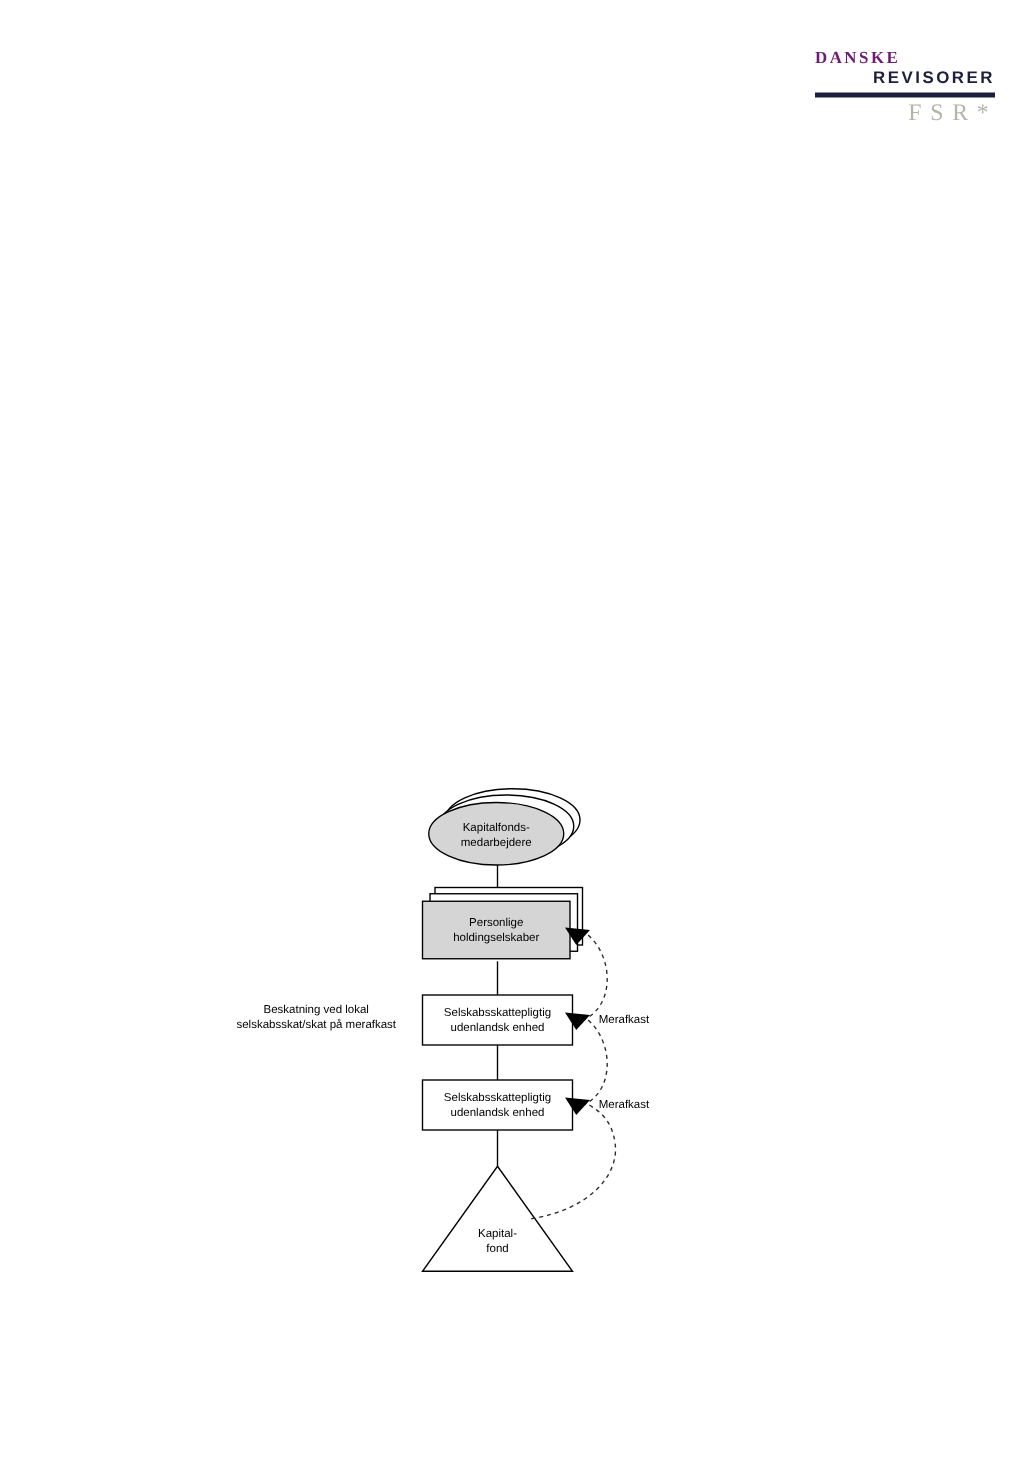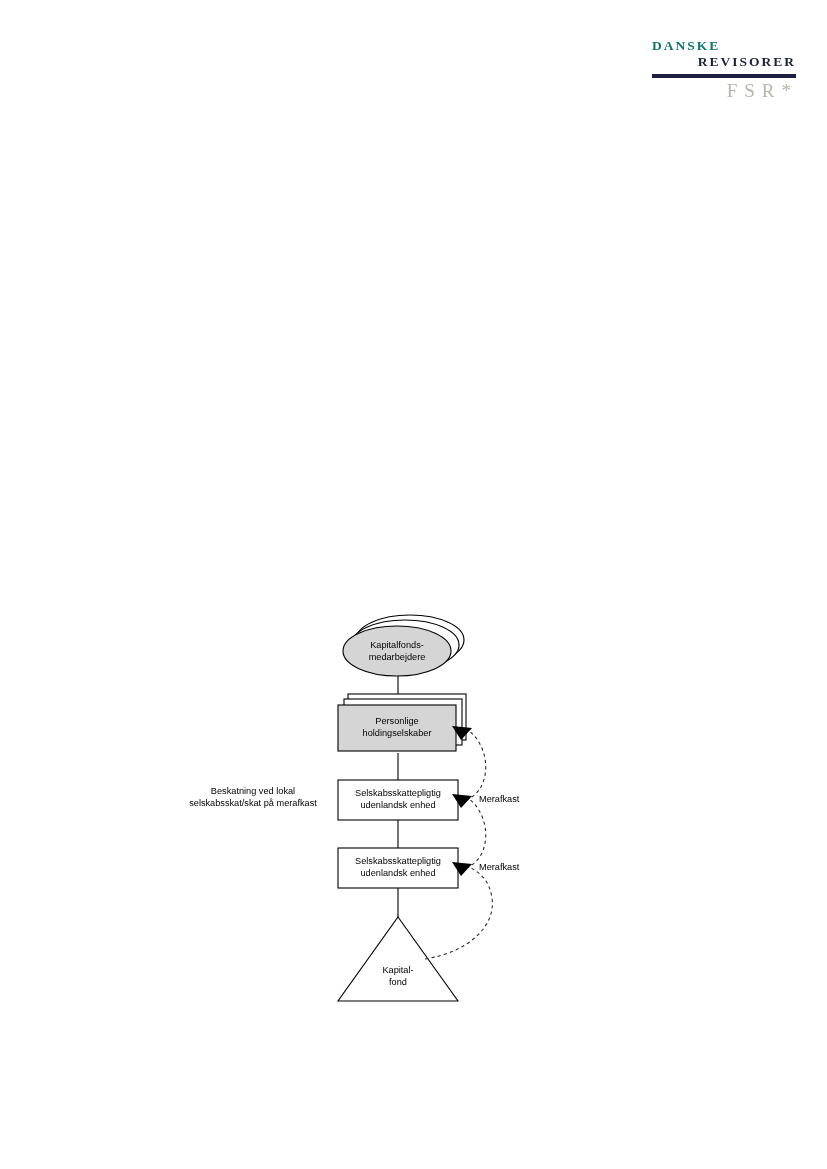--- a/index.html
+++ b/index.html
@@ -24,28 +24,28 @@
     height: 75px;
   }
   .logo-line1 {
     position: absolute;
     left: 4px;
     top: 0px;
     font-family: "Liberation Serif", serif;
     font-size: 13.5px;
     font-weight: bold;
     letter-spacing: 2.0px;
-    color: #0f766e;
+    color: #701a75;
     white-space: nowrap;
   }
   .logo-line2 {
     position: absolute;
     right: 0px;
     top: 16px;
-    font-family: Liberation Serif, serif;
+    font-family: Liberation Sans, sans-serif;
     font-size: 13.5px;
     font-weight: bold;
     letter-spacing: 2.0px;
     color: #1c1f3d;
     white-space: nowrap;
   }
   .logo-rule {
     position: absolute;
     left: 4px;
     top: 36px;
@@ -61,21 +61,21 @@
     font-size: 19px;
     letter-spacing: 7px;
     color: #b4b5a8;
     white-space: nowrap;
   }
 
   
   #diagram {
     position: absolute;
     left: 0px;
-    top: 0px;
+    top: 16px;
     width: 827px;
     height: 835px;
   }
   #diagram svg { display: block; }
 
   .shape-text {
     font-family: "Liberation Sans", sans-serif;
     font-size: 9.2px;
     fill: #000000;
     text-anchor: middle;

